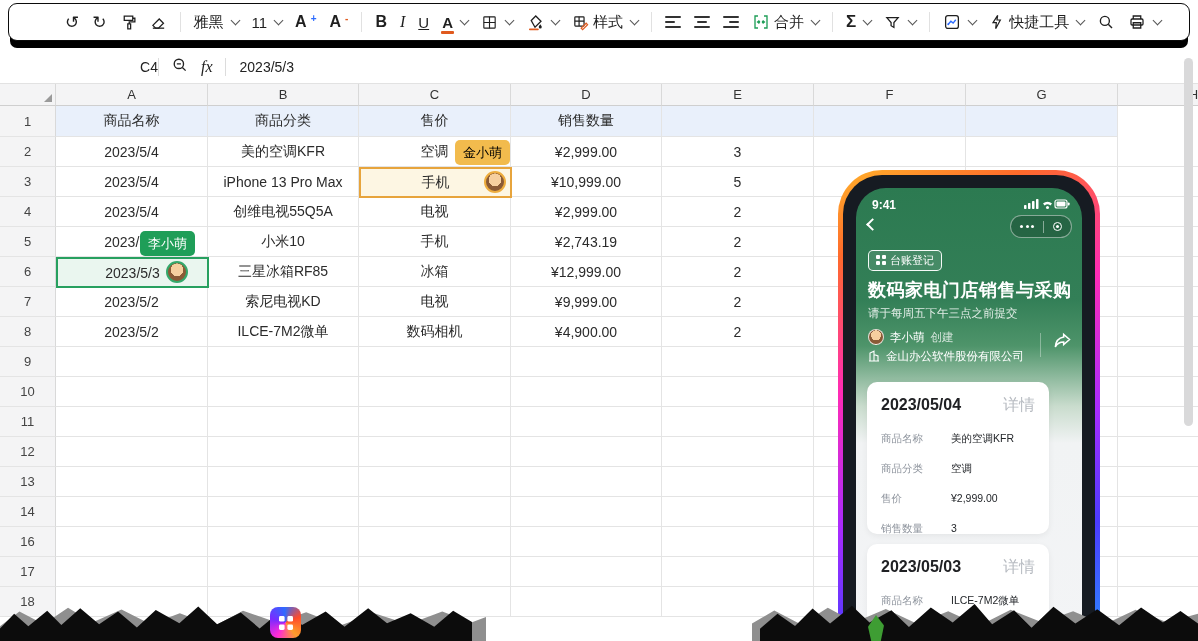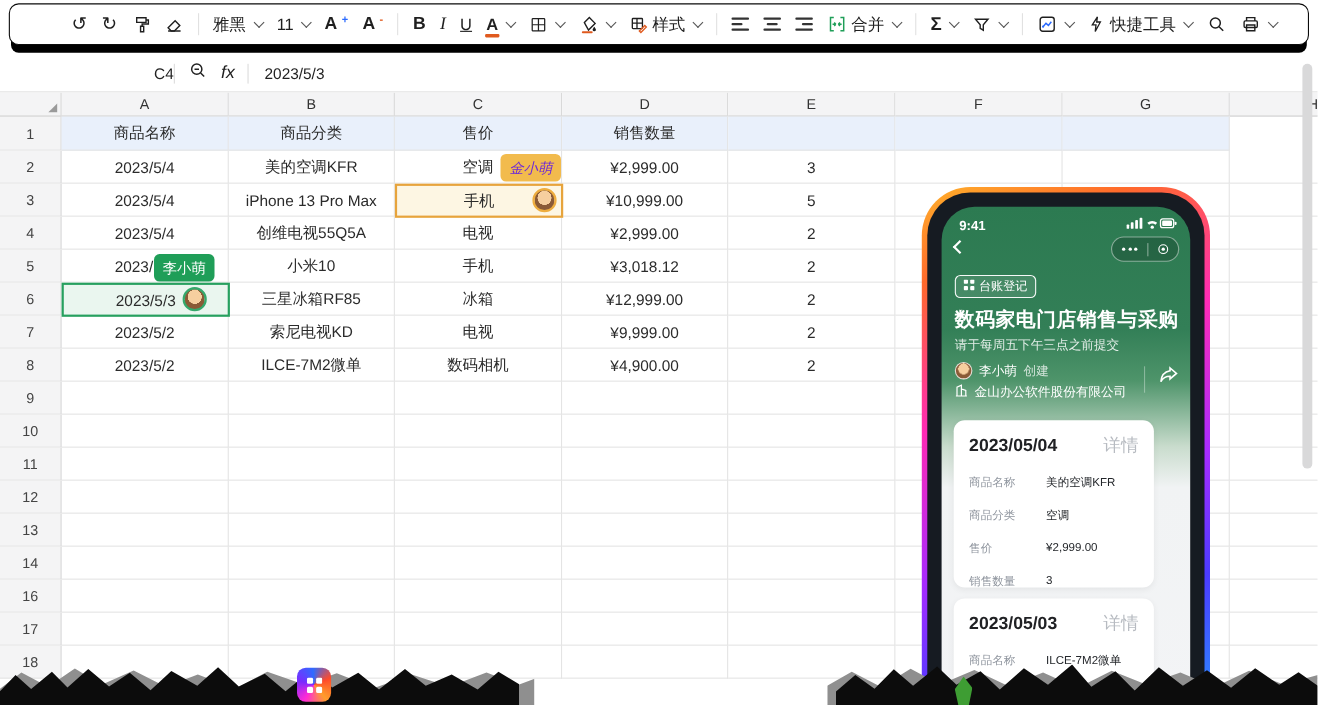--- a/index.html
+++ b/index.html
@@ -33,21 +33,21 @@
   .al.c i:nth-child(2) { align-self:center; }
   .al.r i:nth-child(2) { align-self:flex-end; }
   .al i { width:16px; }
 
   
   .fbar { position:absolute; left:0; top:50px; width:100%; height:34px; background:#fff;
     display:flex; align-items:center; border-bottom:1px solid #e2e2e2; z-index:5; }
   .namebox { width:158px; text-align:right; font-size:14px; color:#222; }
   .fdiv { width:1px; height:18px; background:#dcdcdc; }
   .fico { margin:0 12px; display:flex; align-items:center; }
-  .fx { font-family:Liberation Sans, sans-serif; font-style:italic; font-size:16px; color:#222; margin-right:12px; }
+  .fx { font-family:Liberation Serif, serif; font-style:italic; font-size:16px; color:#222; margin-right:12px; }
   .fval { margin-left:14px; font-size:14px; color:#222; }
 
   
   .grid { position:absolute; left:0; top:84px; width:1198px; height:557px; overflow:hidden; background:#fff; }
   .grow { display:grid; grid-template-columns:56px 152px 151px 152px 151px 152px 152px 152px 152px; }
   .cell { border-right:1px solid #e4e4e4; border-bottom:1px solid #e4e4e4;
     display:flex; align-items:center; justify-content:center;
     font-size:14px; color:#2b2b2b; overflow:hidden; }
   .colhdr .cell { height:22px; background:#f4f4f5; border-right:1px solid #d9d9d9; border-bottom:1px solid #cfcfcf;
     font-size:13px; color:#333; }
@@ -62,21 +62,21 @@
   
   .sel { position:absolute; display:flex; align-items:center; justify-content:center; font-size:14px; color:#2b2b2b; z-index:8; }
   .sel-c3 { left:359px; top:167px; width:153px; height:31px; background:#fdf6e3; border:2px solid #e7a43c; }
   .sel-a6 { left:56px; top:257px; width:153px; height:31px; background:#eaf6ef; border:2px solid #27a05f; }
   .avatar { position:absolute; border-radius:50%;
     background:radial-gradient(circle at 50% 38%, #f6cf9f 0 44%, #8a5a36 45% 100%); }
   .av-c3 { left:484px; top:171px; width:22px; height:22px; border:2px solid #eead3e; z-index:9; }
   .av-a6 { left:166px; top:261px; width:22px; height:22px; border:2px solid #35a86b; z-index:9; }
   .tag { position:absolute; height:25px; border-radius:5px; display:flex; align-items:center;
     padding:0 8px; font-size:13px; z-index:10; }
-  .tag-jin { left:455px; top:140px; background:#f2bb4d; color:#6d28d9;font-style:italic; }
+  .tag-jin { left:455px; top:140px; background:#f2bb4d; color:#000000; }
   .tag-li { left:140px; top:231px; background:#1f9e58; color:#fff; }
 
   
   .vscroll { position:absolute; right:5px; top:58px; width:9px; height:368px; border-radius:5px;
     background:#d9d9da; z-index:12; }
 
   
   .phone { position:absolute; left:838px; top:170px; width:262px; height:500px; border-radius:44px;
     background:linear-gradient(155deg,#ffb22a 0%,#ff6a2b 14%,#ff2bb5 36%,#a82bff 58%,#4b3bff 76%,#2b8aff 95%);
     z-index:15; }
@@ -378,21 +378,21 @@
           <div class="cell">2</div>
           <div class="cell"></div>
           <div class="cell"></div>
           <div class="cell"></div>
         </div>
         <div class="grow rdata">
           <div class="cell rowhdr">5</div>
           <div class="cell">2023/5/3</div>
           <div class="cell">小米10</div>
           <div class="cell">手机</div>
-          <div class="cell">¥3,018.12</div>
+          <div class="cell">¥2,743.19</div>
           <div class="cell">2</div>
           <div class="cell"></div>
           <div class="cell"></div>
           <div class="cell"></div>
         </div>
         <div class="grow rdata">
           <div class="cell rowhdr">6</div>
           <div class="cell">2023/5/3</div>
           <div class="cell">三星冰箱RF85</div>
           <div class="cell">冰箱</div>

